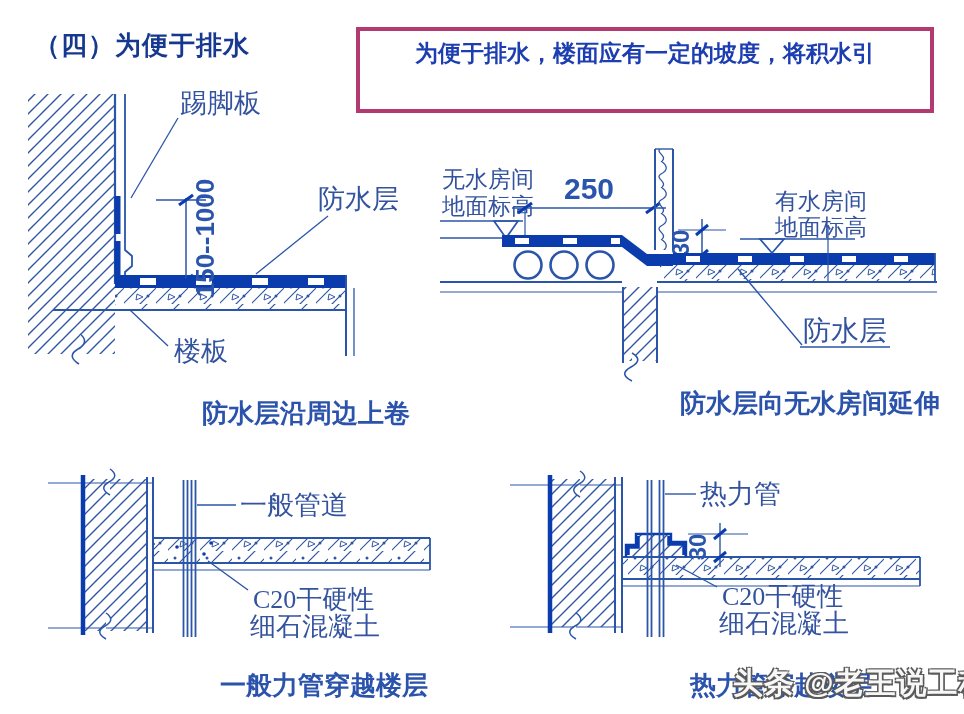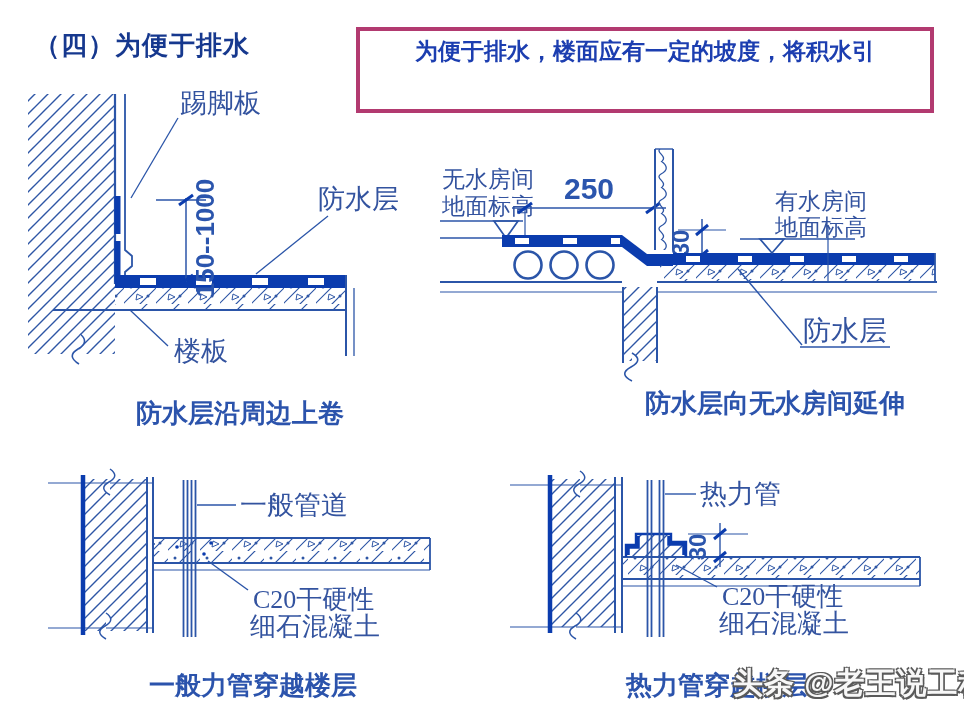--- a/index.html
+++ b/index.html
@@ -11,25 +11,25 @@
   #page-title{
     left:34px;top:28px;font-size:26px;font-weight:700;color:#16388e;
     letter-spacing:1px;
   }
   #note-box{
     left:356px;top:27px;width:578px;height:86px;box-sizing:border-box;
     border:4px solid #b23a70;background:#ffffff;padding:5px 9px 0 9px;
   }
   #note-box .note-line{
     font-size:23px;font-weight:700;color:#1c3eb0;line-height:1.55;
-    font-family:Liberation Mono, monospace;white-space:nowrap;
+    font-family:Liberation Serif, serif;white-space:nowrap;
   }
   #note-box .indent{text-indent:2em;}
   .caption{
-    font-size:26px;font-weight:700;color:#2b53ac;text-align:center;
+    font-size:26px;font-weight:700;color:#2b53ac;text-align:right;
     font-family:"Liberation Sans",sans-serif;white-space:nowrap;
   }
   #watermark{
     left:733px;top:663px;font-size:30px;font-weight:700;color:#f7f7f7;
     letter-spacing:1px;white-space:nowrap;
     text-shadow:1.5px 1.5px 0 #5a5a5a,-1.5px -1.5px 0 #5a5a5a,
                 1.5px -1.5px 0 #5a5a5a,-1.5px 1.5px 0 #5a5a5a;
   }
   svg text.lbl{
     font-family:"Liberation Serif",serif;fill:#33539f;font-weight:400;

